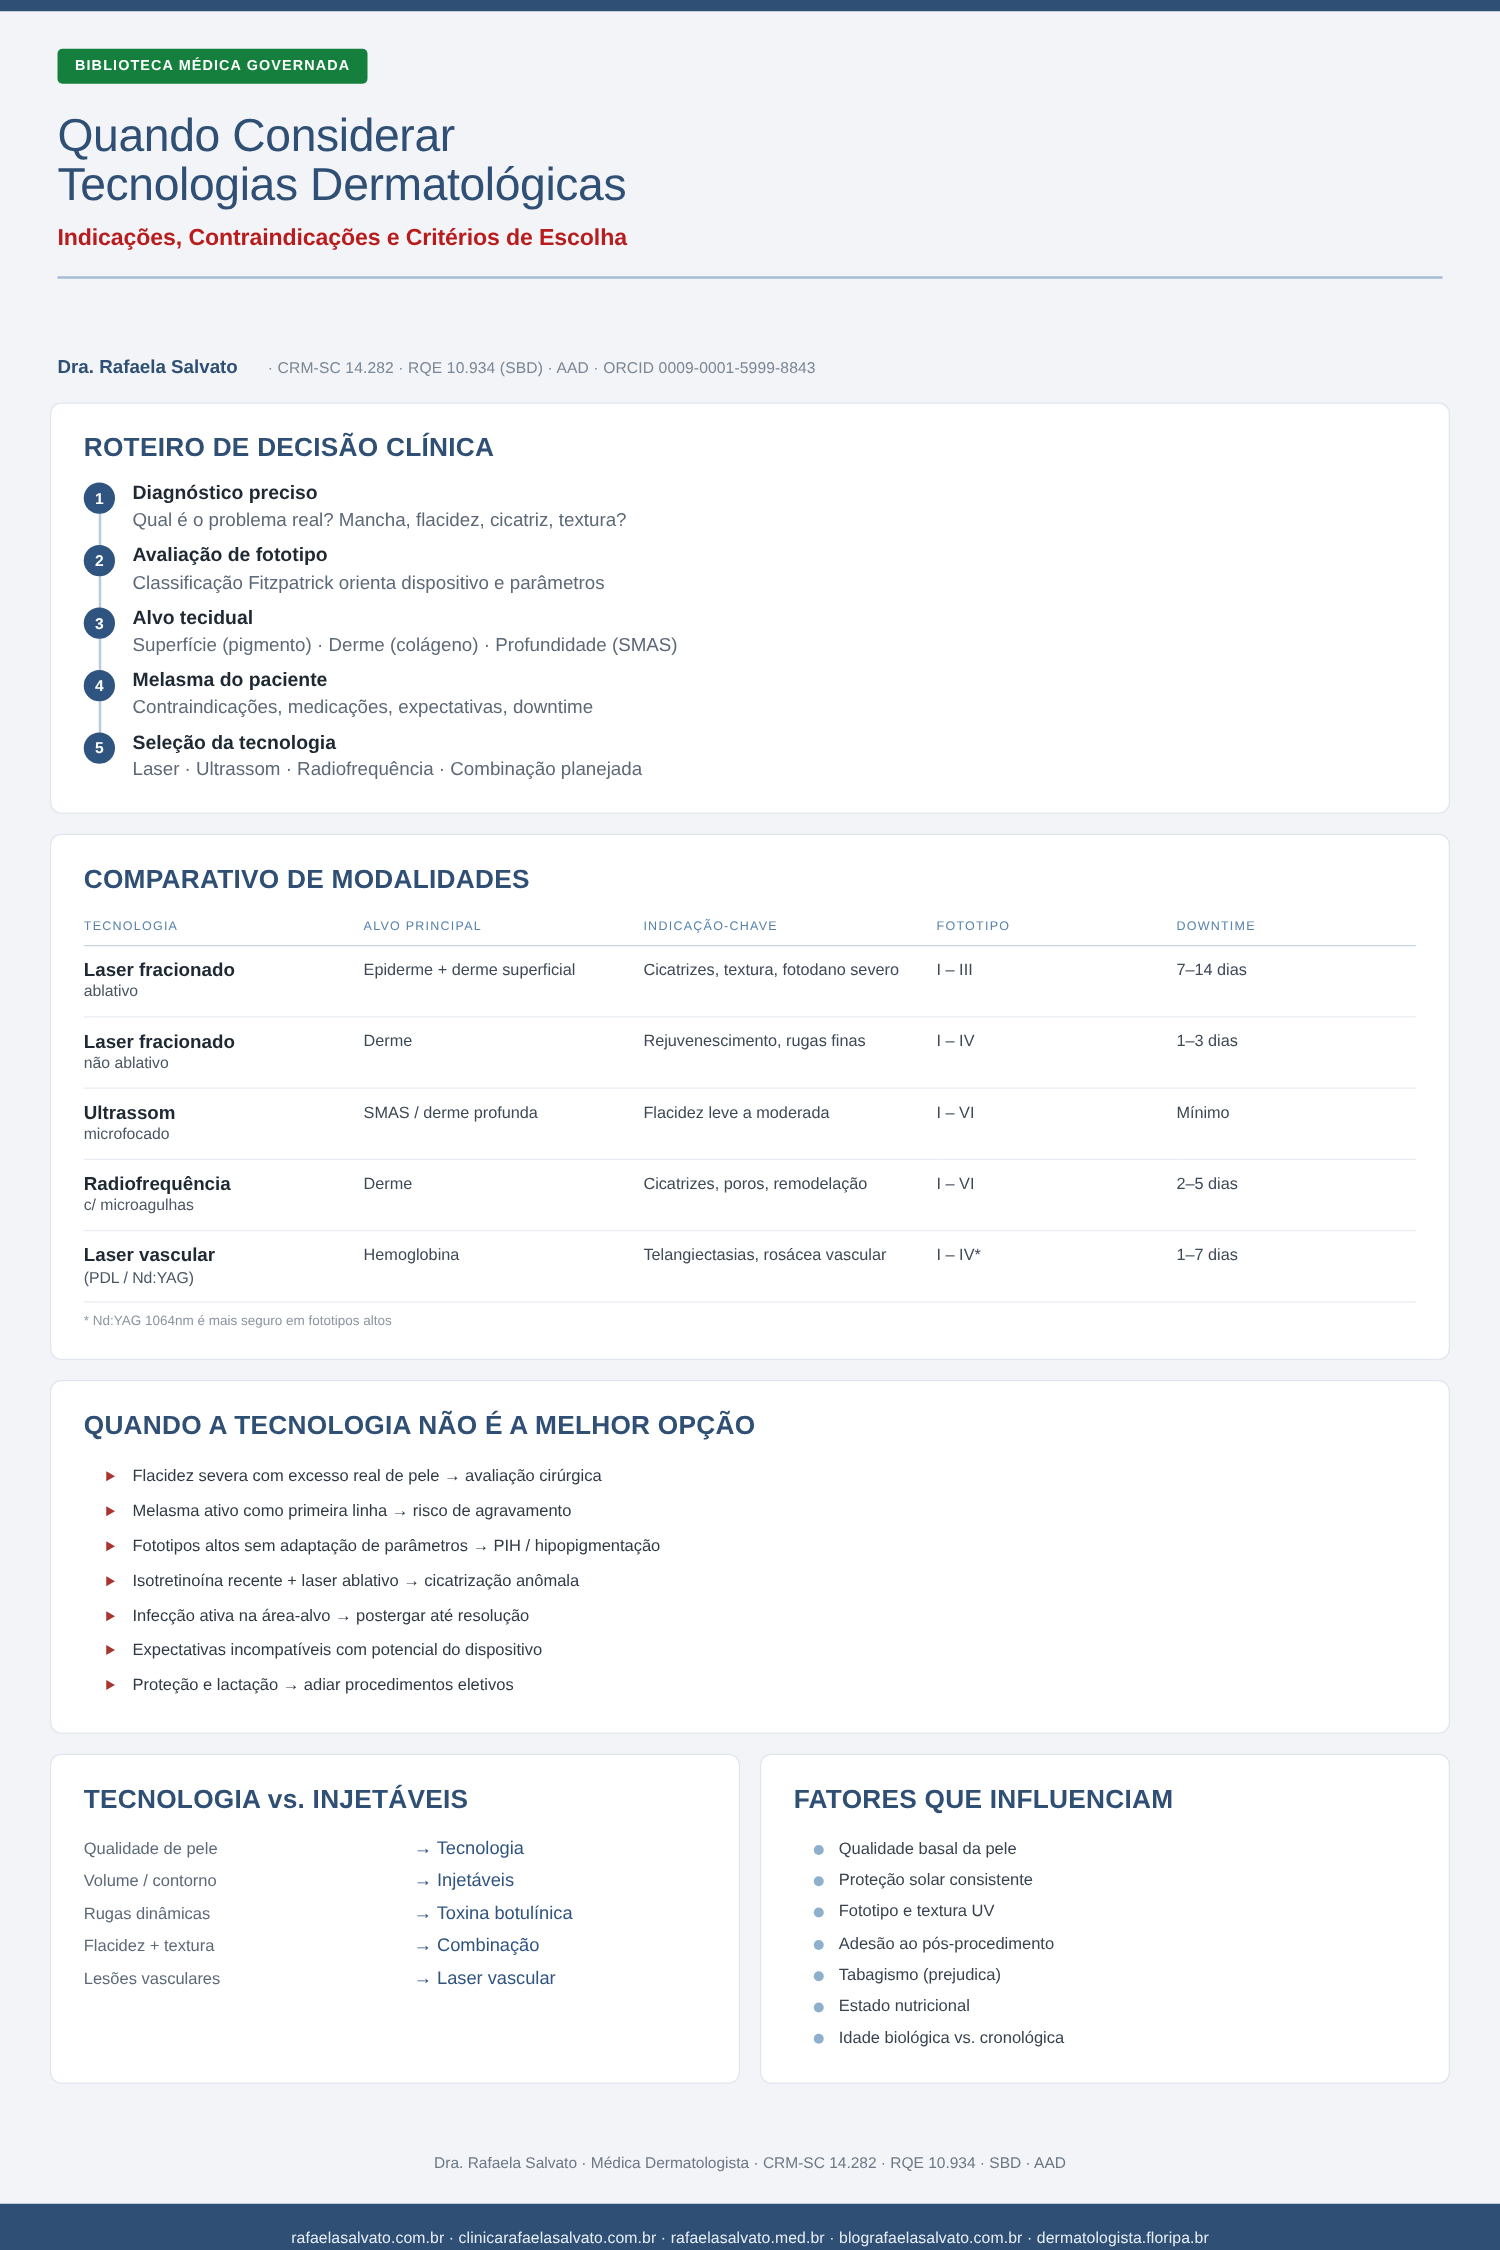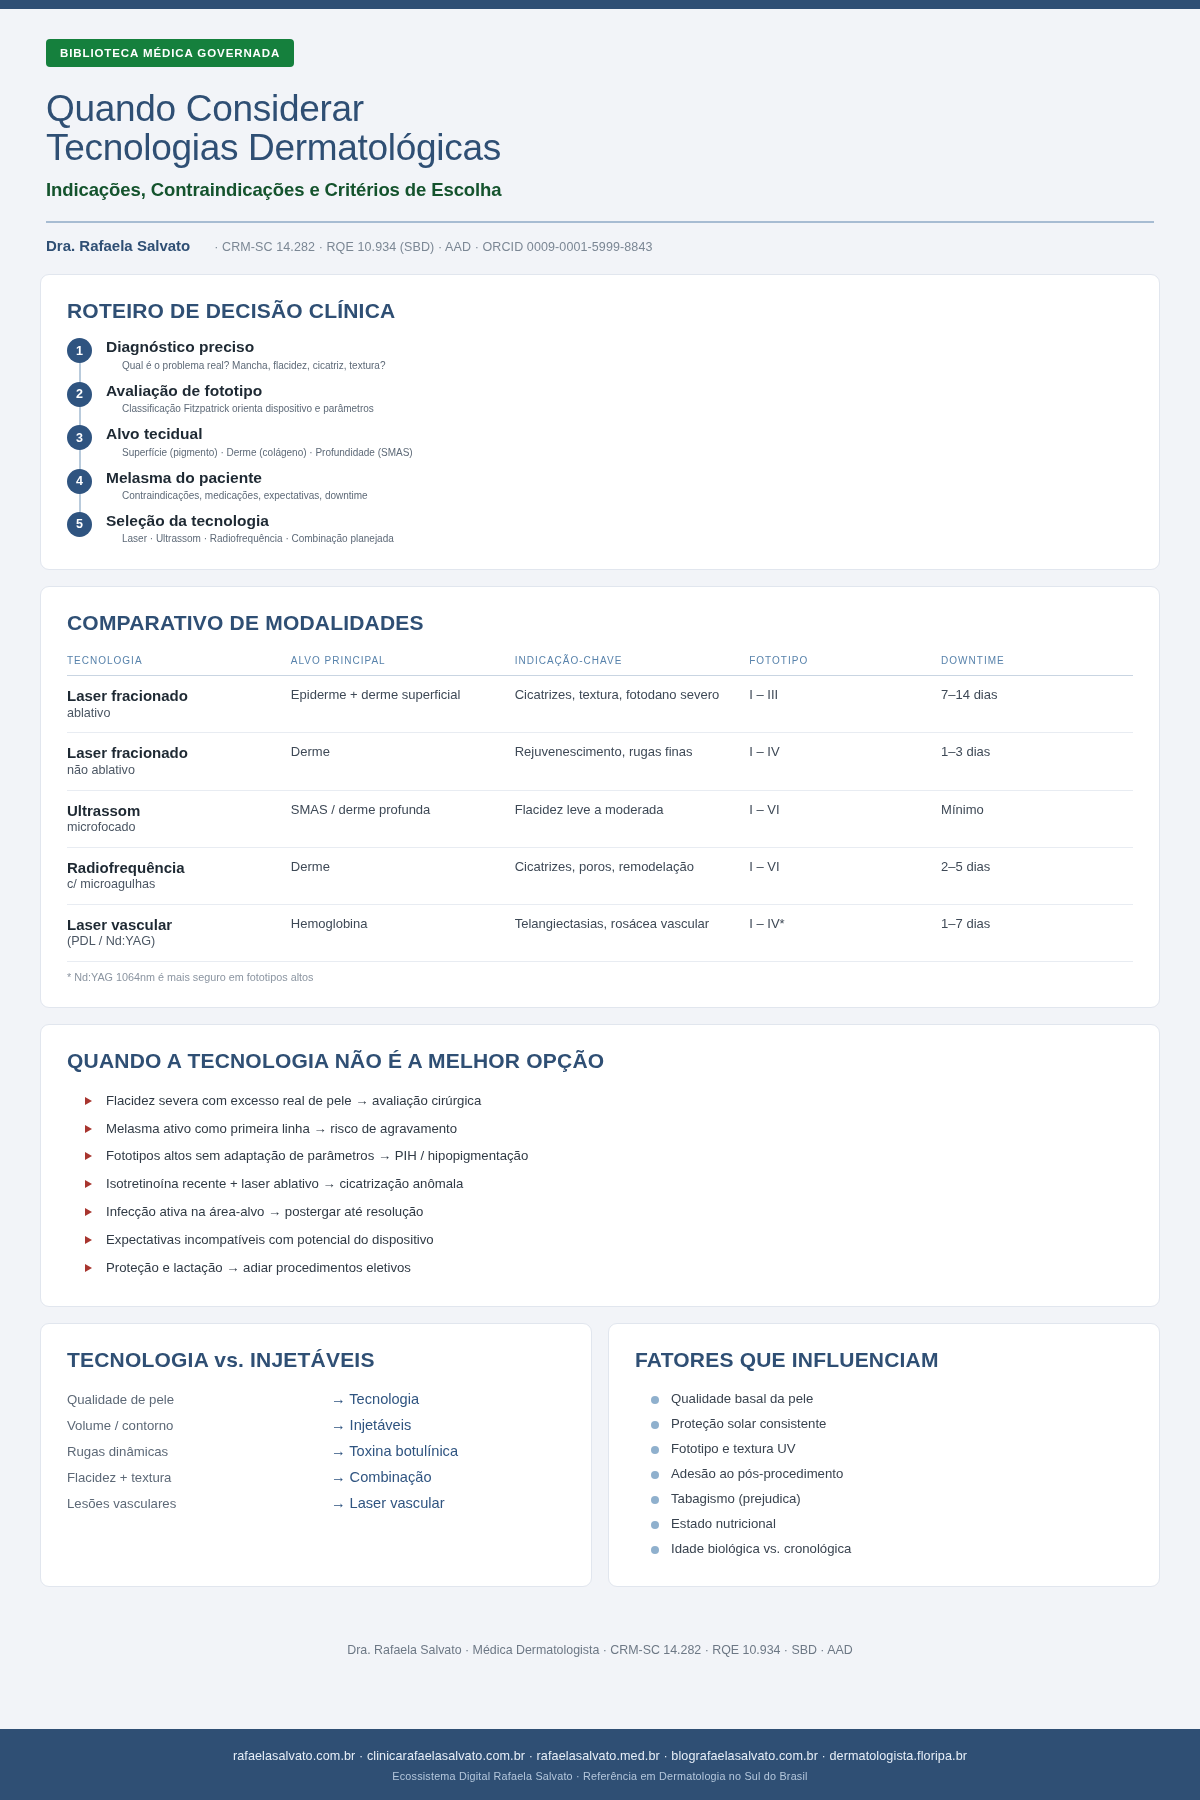--- a/index.html
+++ b/index.html
@@ -53,41 +53,42 @@
     color: #2f4f74;
     font-weight: 400;
     letter-spacing: -0.3px;
   }
   h1.title .l2 { display:block; }
 
   .subtitle {
     margin-top: 12px;
     font-size: 18.5px;
     font-weight: 700;
-    color: #14532d;
+    color: #b91c1c;
     letter-spacing: -0.1px;
   }
 
   .rule {
     height: 2px;
     background: #a7bcd2;
     margin: 20px 0 14px 0;
     width: 100%;
   }
 
   .authorline {
     display: flex;
     align-items: baseline;
     gap: 24px;
     padding-bottom: 20px;
   }
   .author-name {
     font-size: 15px;
     font-weight: 700;
     color: #2f4f74;
+    margin-top: 48px;
   }
   .author-meta {
     font-size: 12.5px;
     color: #7b8794;
     letter-spacing: .1px;
   }
 
   
   .card {
     background: #ffffff;
@@ -139,25 +140,24 @@
     z-index: 1;
   }
   .step:last-child .step-line { display: none; }
   .step-title {
     font-size: 15.5px;
     font-weight: 700;
     color: #1e2933;
     line-height: 1.25;
   }
   .step-desc {
-    font-size: 10px;
+    font-size: 15px;
     color: #5d6977;
     margin-top: 2px;
     line-height: 1.3;
-    margin-left: 16px;
   }
 
   
   table.modal {
     width: 100%;
     border-collapse: collapse;
     margin-top: 4px;
   }
   table.modal th {
     text-align: left;

